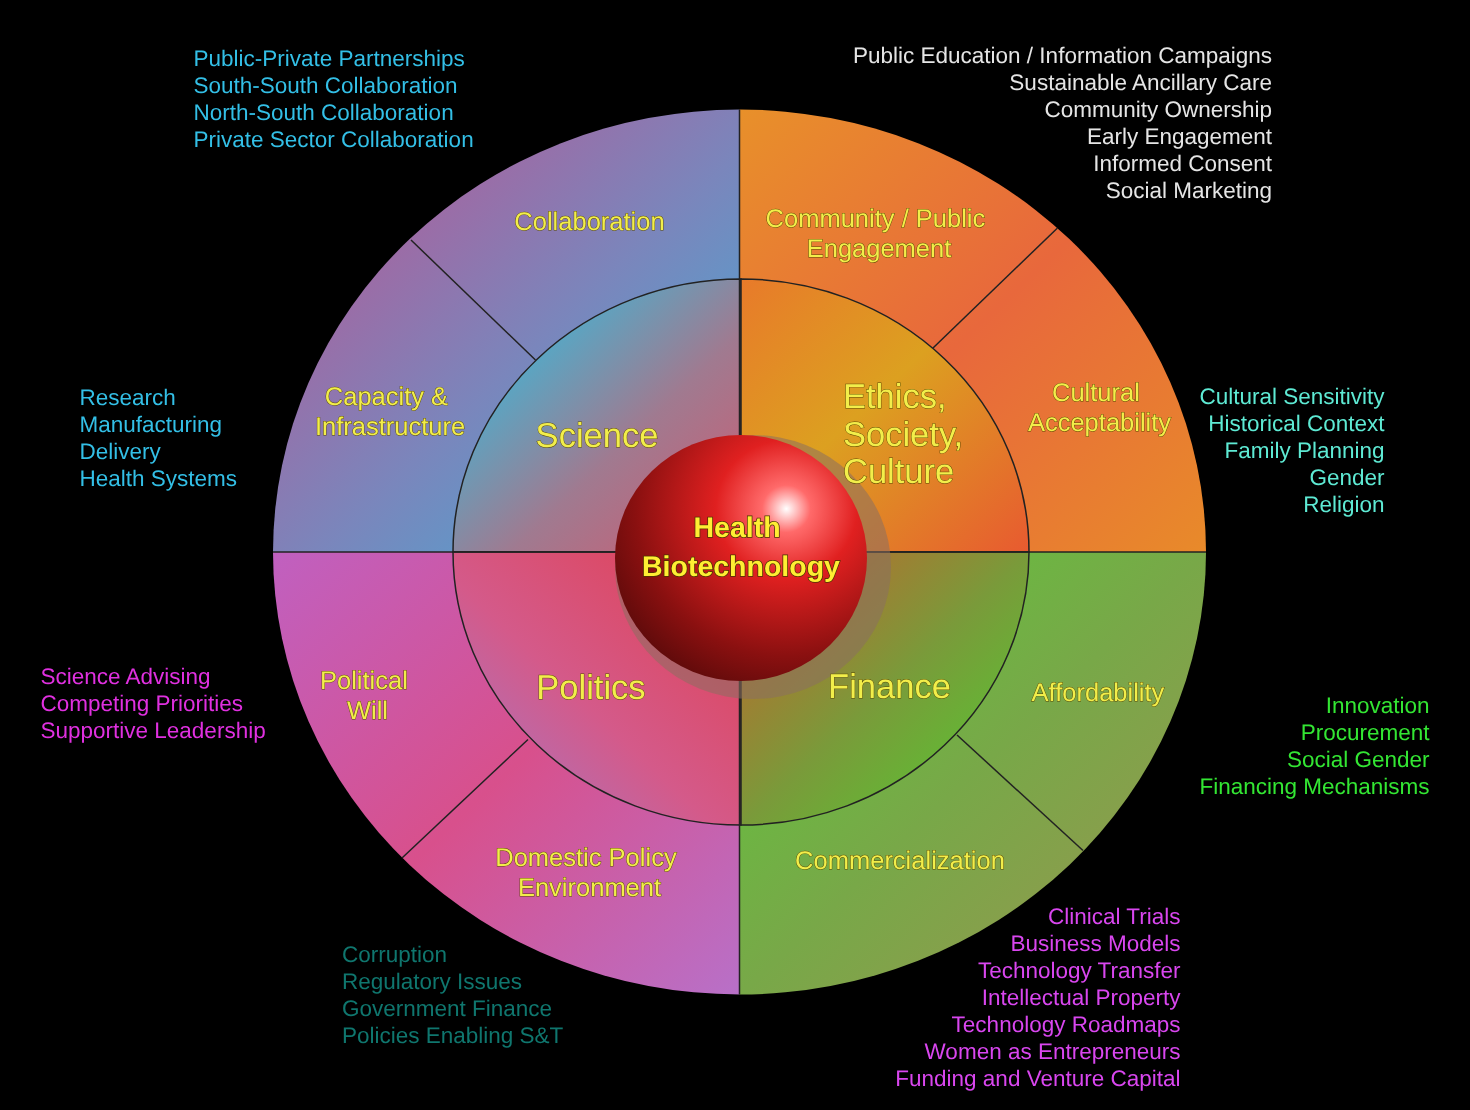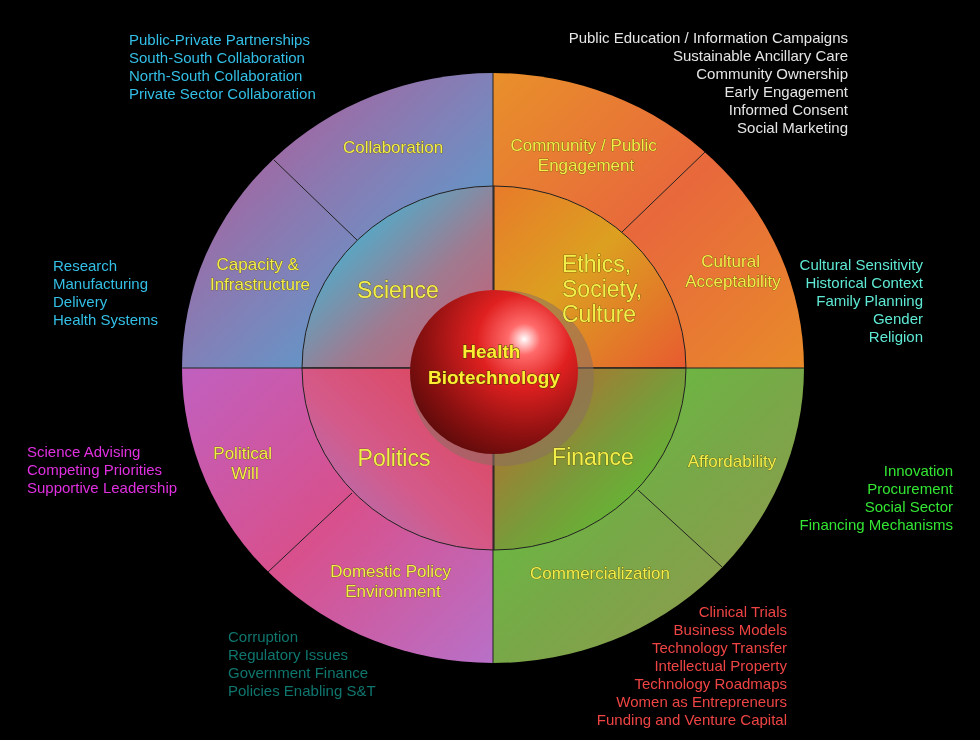--- a/index.html
+++ b/index.html
@@ -183,24 +183,24 @@
   </div>
 <div class="list left" style="left: 228px; top: 628px; color: #0f766e;">
     <div>Corruption</div>
     <div>Regulatory Issues</div>
     <div>Government Finance</div>
     <div>Policies Enabling S&amp;T</div>
   </div>
 <div class="list right" style="right: 27px; top: 450px; color: rgb(51, 230, 51); margin-top: 12px;">
     <div>Innovation</div>
     <div>Procurement</div>
-    <div>Social Sector</div>
+    <div>Social Gender</div>
     <div>Financing Mechanisms</div>
   </div>
-<div class="list right" style="right: 193px; top: 603px; color: #ef4444;">
+<div class="list right" style="right: 193px; top: 603px; color: #d946ef;">
     <div>Clinical Trials</div>
     <div>Business Models</div>
     <div>Technology Transfer</div>
     <div>Intellectual Property</div>
     <div>Technology Roadmaps</div>
     <div>Women as Entrepreneurs</div>
     <div>Funding and Venture Capital</div>
   </div>
 
 </body></html>

